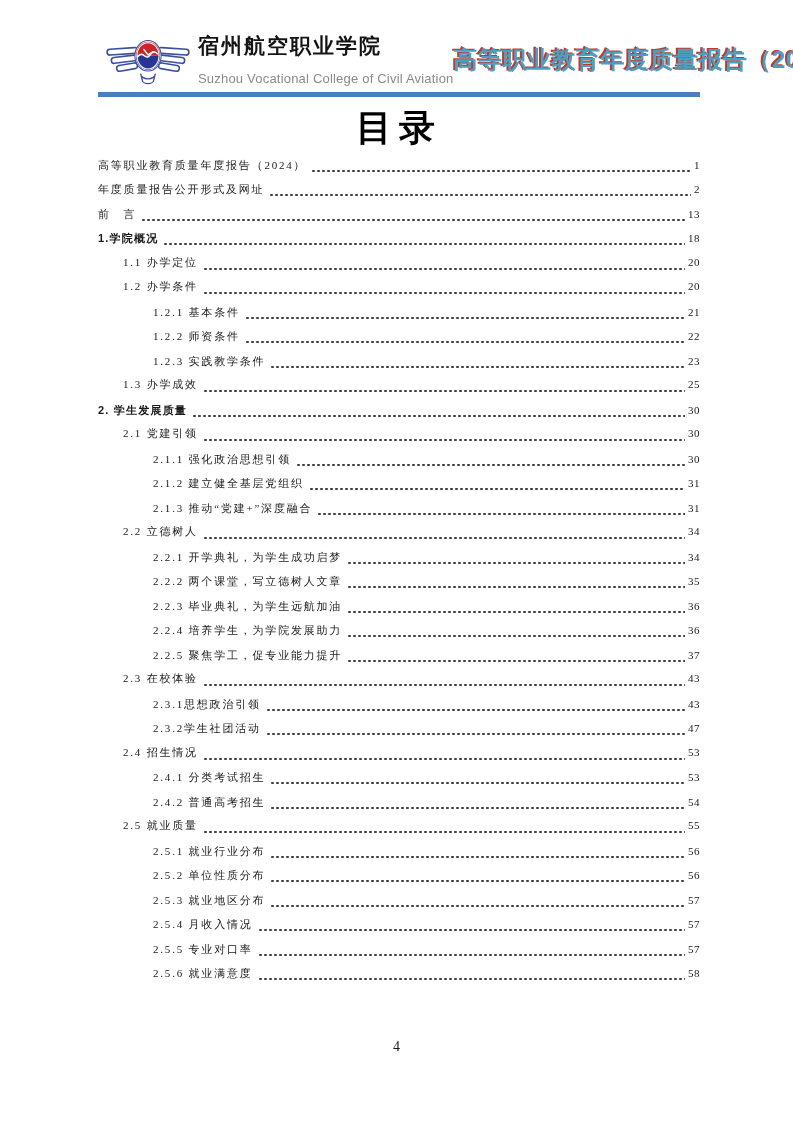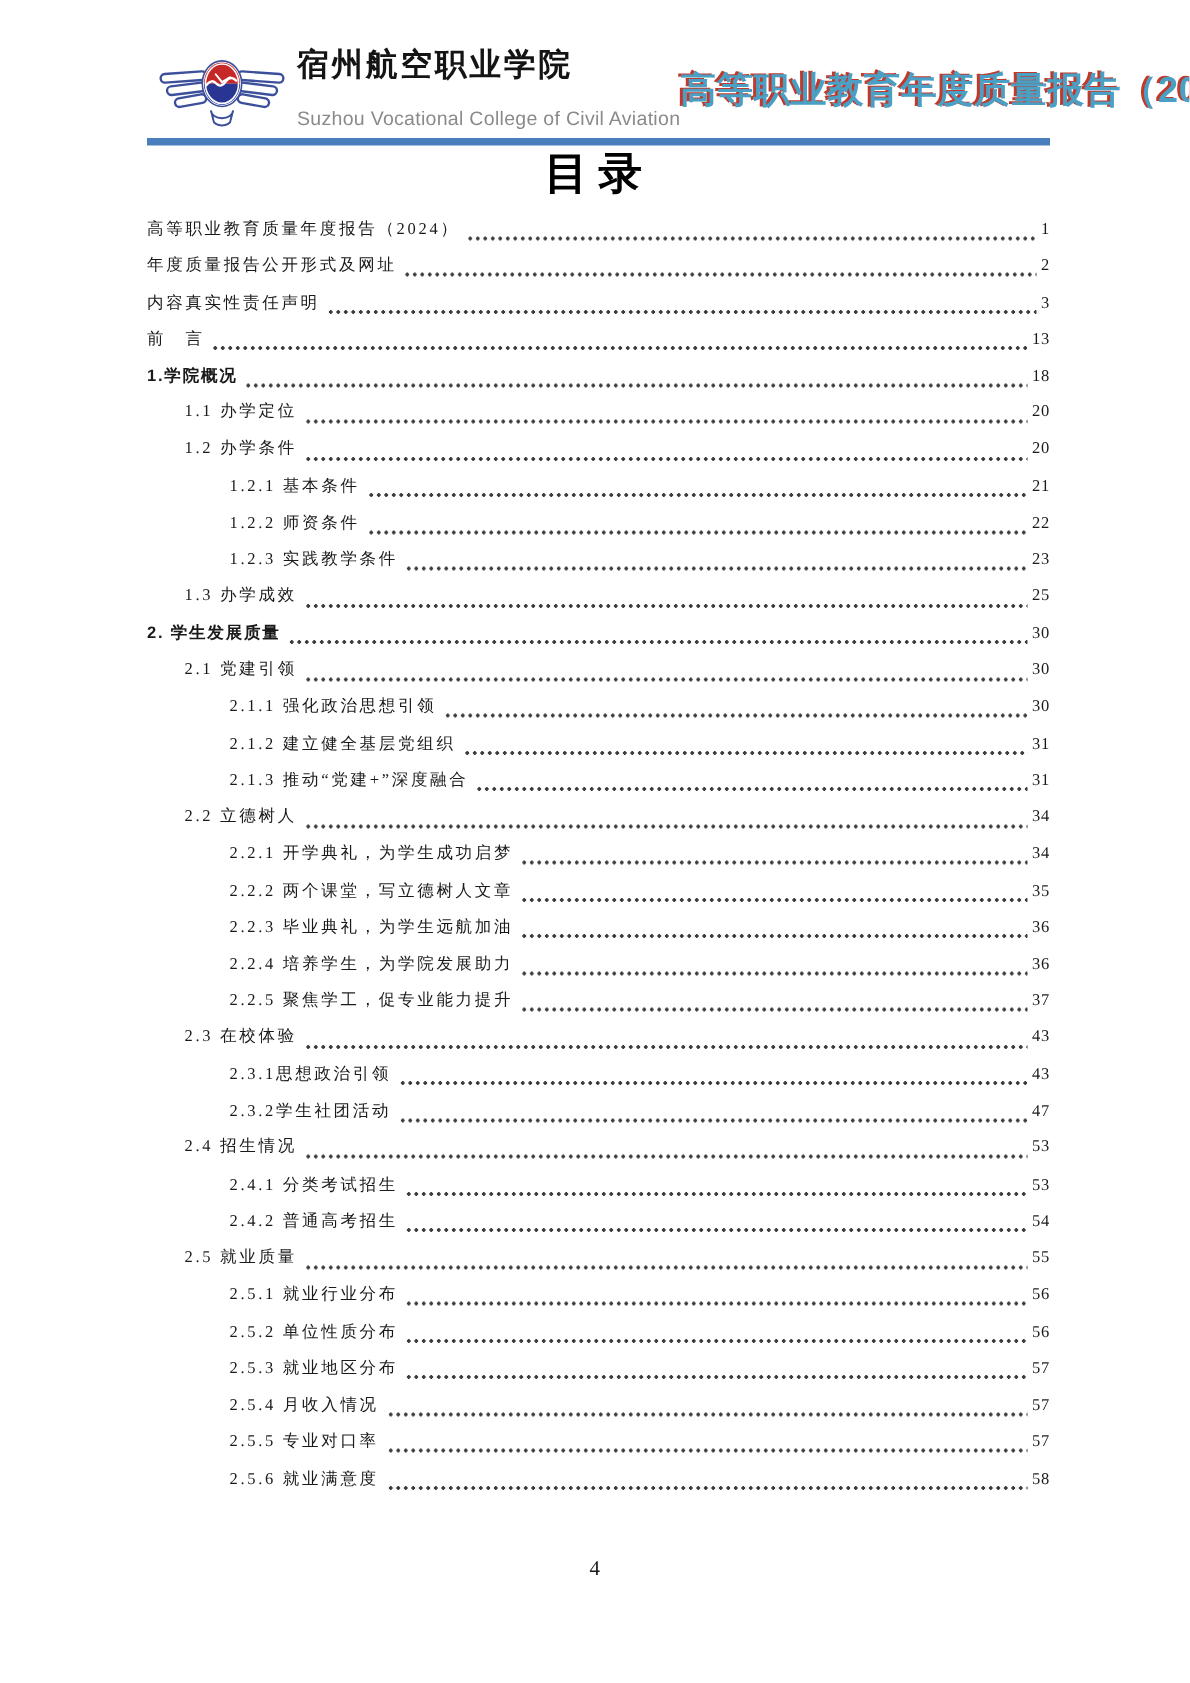--- a/index.html
+++ b/index.html
@@ -12,43 +12,43 @@
     background: #ffffff;
     font-family: "Liberation Serif", serif;
     overflow: hidden;
     padding: 33px 93px 0 98px;
   }
   
   .hdr { display: flex; align-items: center; height: 54px; }
   .logo { width: 84px; height: 54px; flex: none; margin-left: 8px; }
   .names { margin-left: 8px; flex: none; }
   .cn {
-    font-family: Liberation Mono, monospace;
+    font-family: Liberation Sans, sans-serif;
     font-weight: 700; font-size: 21px; color: #141414;
     letter-spacing: 2px; white-space: nowrap; line-height: 1.1;
   }
   .en {
     font-family: "Liberation Sans", sans-serif;
     font-size: 13px; color: #8a8a8a; letter-spacing: 0.2px;
     margin-top: 14px; white-space: nowrap;
   }
   .hdr-title {
     margin-left: auto;
     font-family: "Liberation Sans", sans-serif;
     font-weight: 700; font-size: 24px; white-space: nowrap;
     color: #4aa0c4;
     text-shadow: -2px -1px 0 #c0392b;
     letter-spacing: 0.5px;
   }
   .hdr-bar { height: 5px; background: #4a7ebc; margin-top: 5px; }
   
   .toc-title {
-    text-align: center; font-size: 29px; font-weight: 700; color: #000;
+    text-align: center; font-size: 36px; font-weight: 700; color: #000;
     letter-spacing: 7px; line-height: 36px;
-    margin-top: 1px; margin-bottom: 6px;
+    margin-top: 13px; margin-bottom: 6px;
   }
   .toc { width: 100%; }
   .toc-row {
     display: flex; align-items: flex-end;
     height: 24.5px; font-size: 11px; color: #1a1a1a;
   }
   .toc-row .lab { white-space: pre; letter-spacing: 1.8px; line-height: 23px; flex: none; }
   .toc-row .pg  { flex: none; line-height: 23px; letter-spacing: 0.5px; }
   .toc-row.lvl1 { padding-left: 25px; align-items: center; }
   .toc-row.lvl2 { padding-left: 55px; }
@@ -115,25 +115,20 @@
         <span class="lab">高等职业教育质量年度报告（2024）</span>
         <span class="leader"></span>
         <span class="pg">1</span>
       </div>
       <div class="toc-row lvl0">
         <span class="lab">年度质量报告公开形式及网址</span>
         <span class="leader"></span>
         <span class="pg">2</span>
       </div>
       <div class="toc-row lvl0">
-        <span class="lab">内容真实性责任声明</span>
-        <span class="leader"></span>
-        <span class="pg">3</span>
-      </div>
-      <div class="toc-row lvl0">
         <span class="lab">前　言</span>
         <span class="leader"></span>
         <span class="pg">13</span>
       </div>
       <div class="toc-row lvl0 bold">
         <span class="lab">1.学院概况</span>
         <span class="leader"></span>
         <span class="pg">18</span>
       </div>
       <div class="toc-row lvl1">

